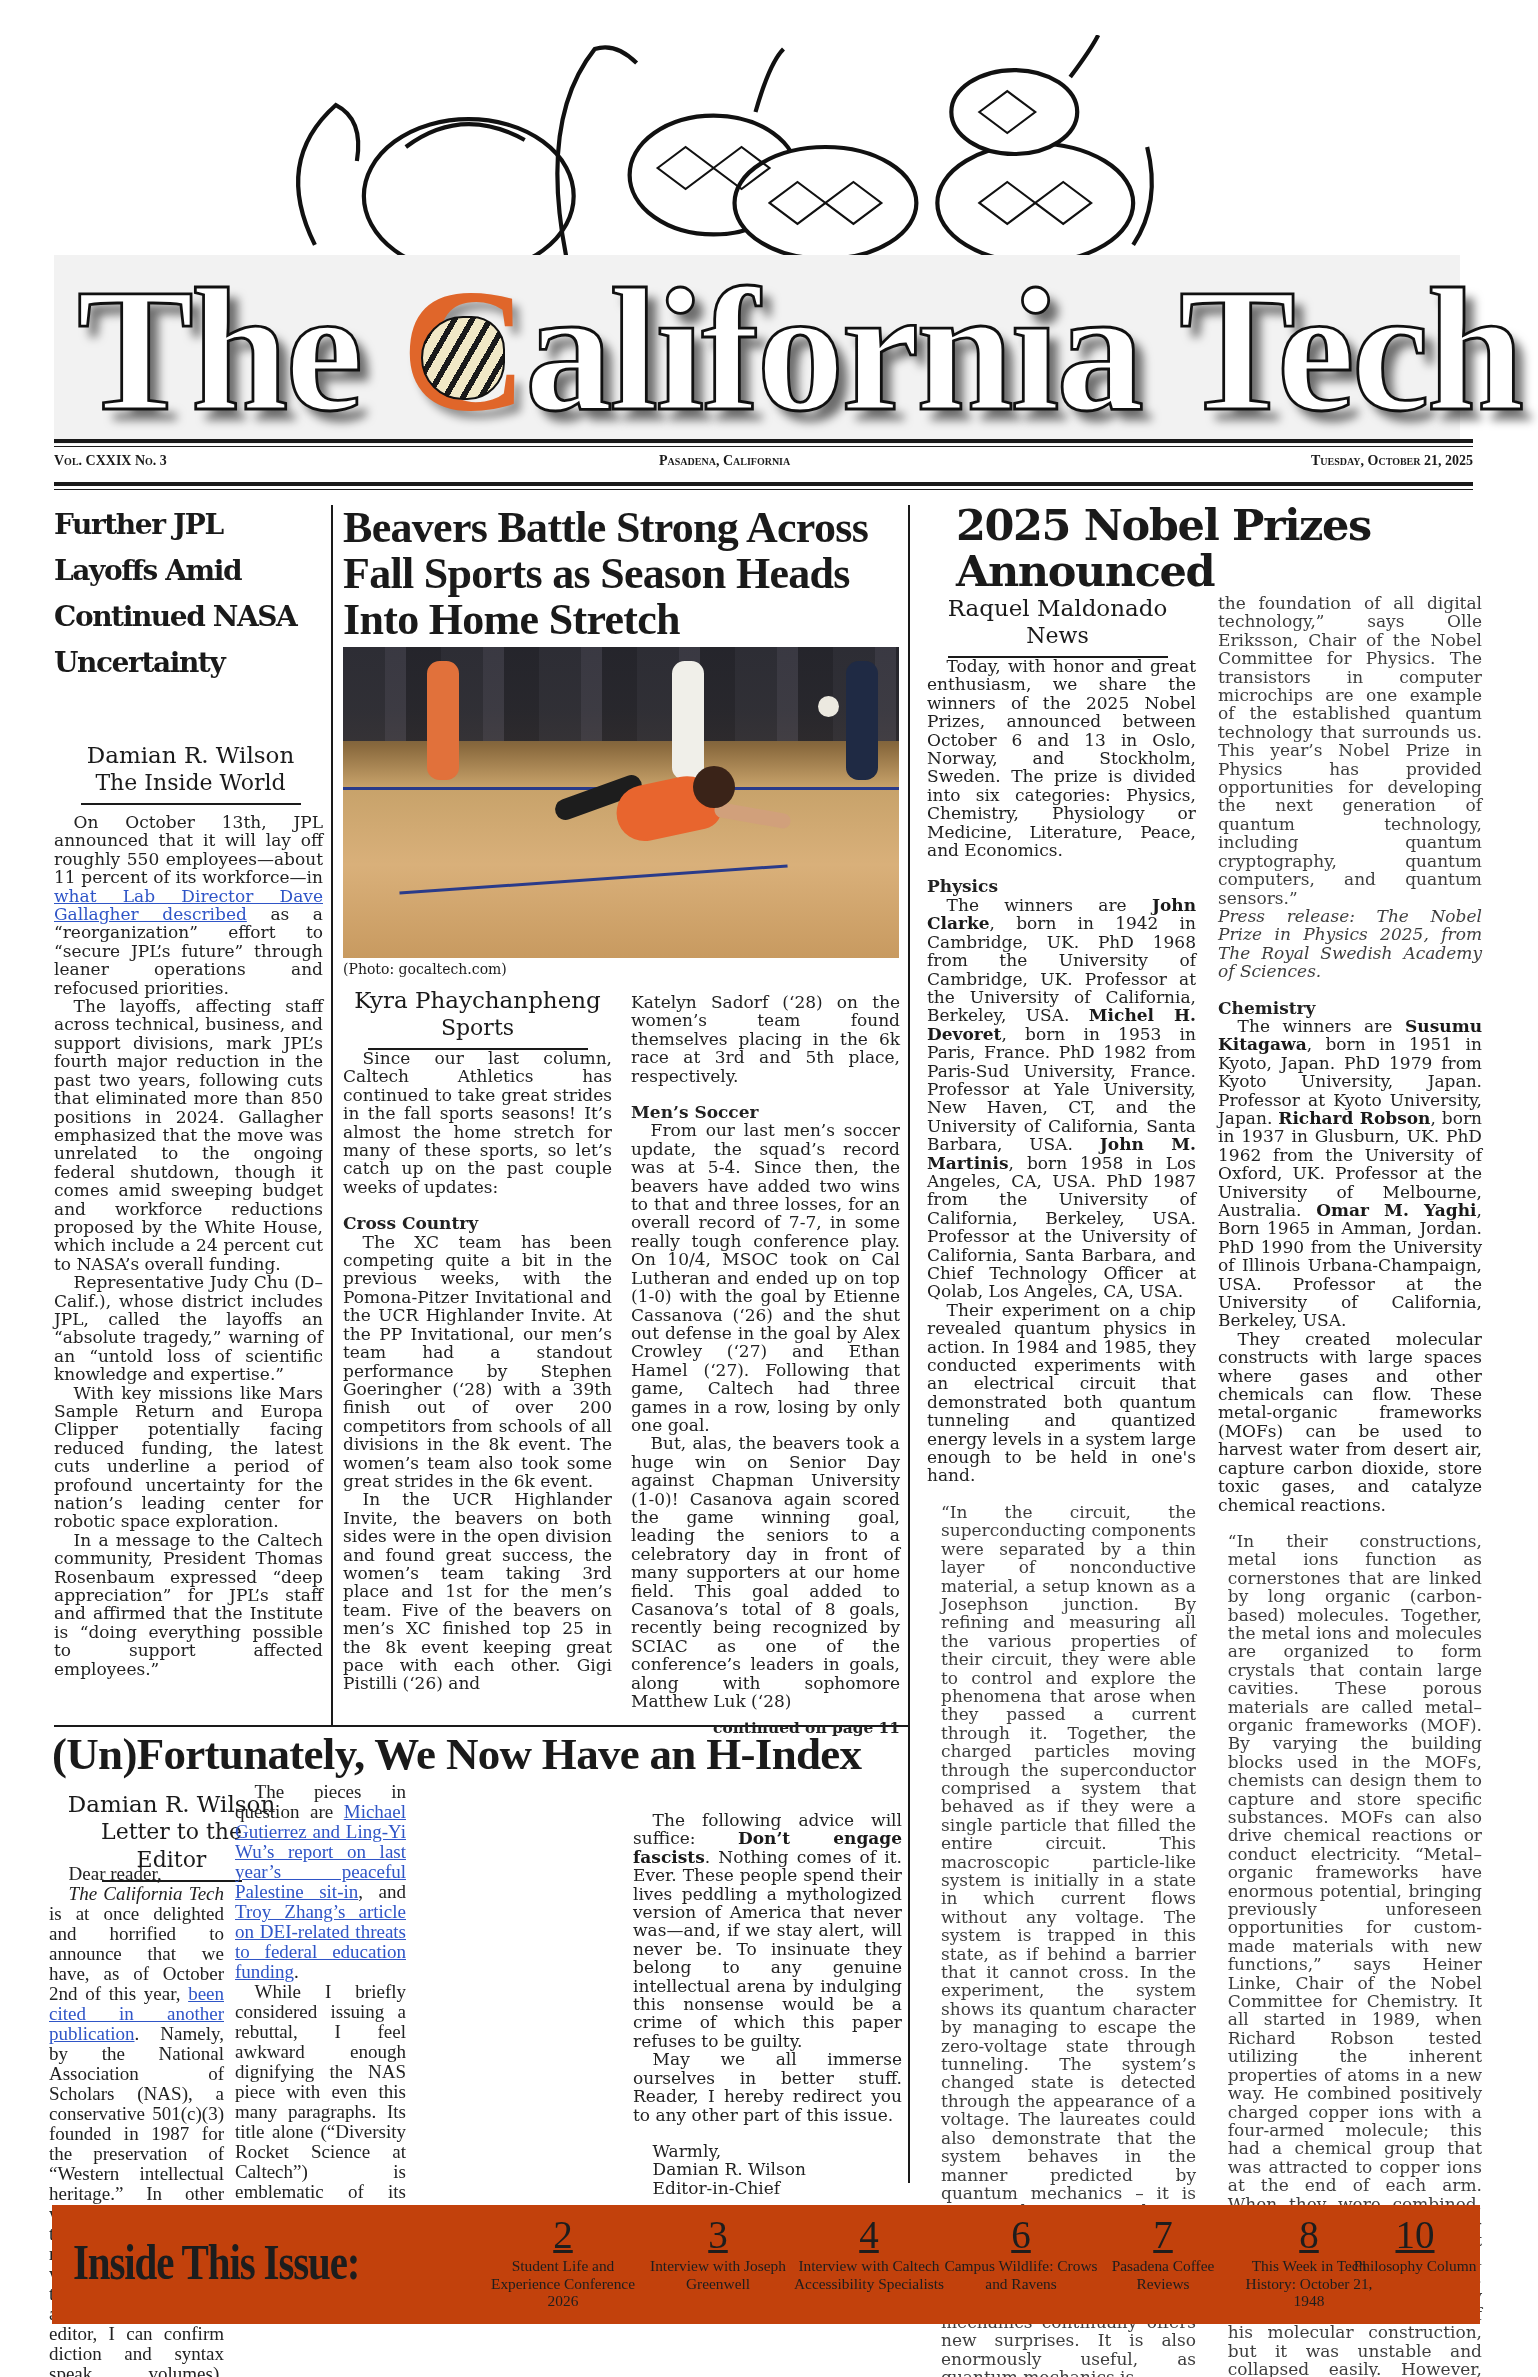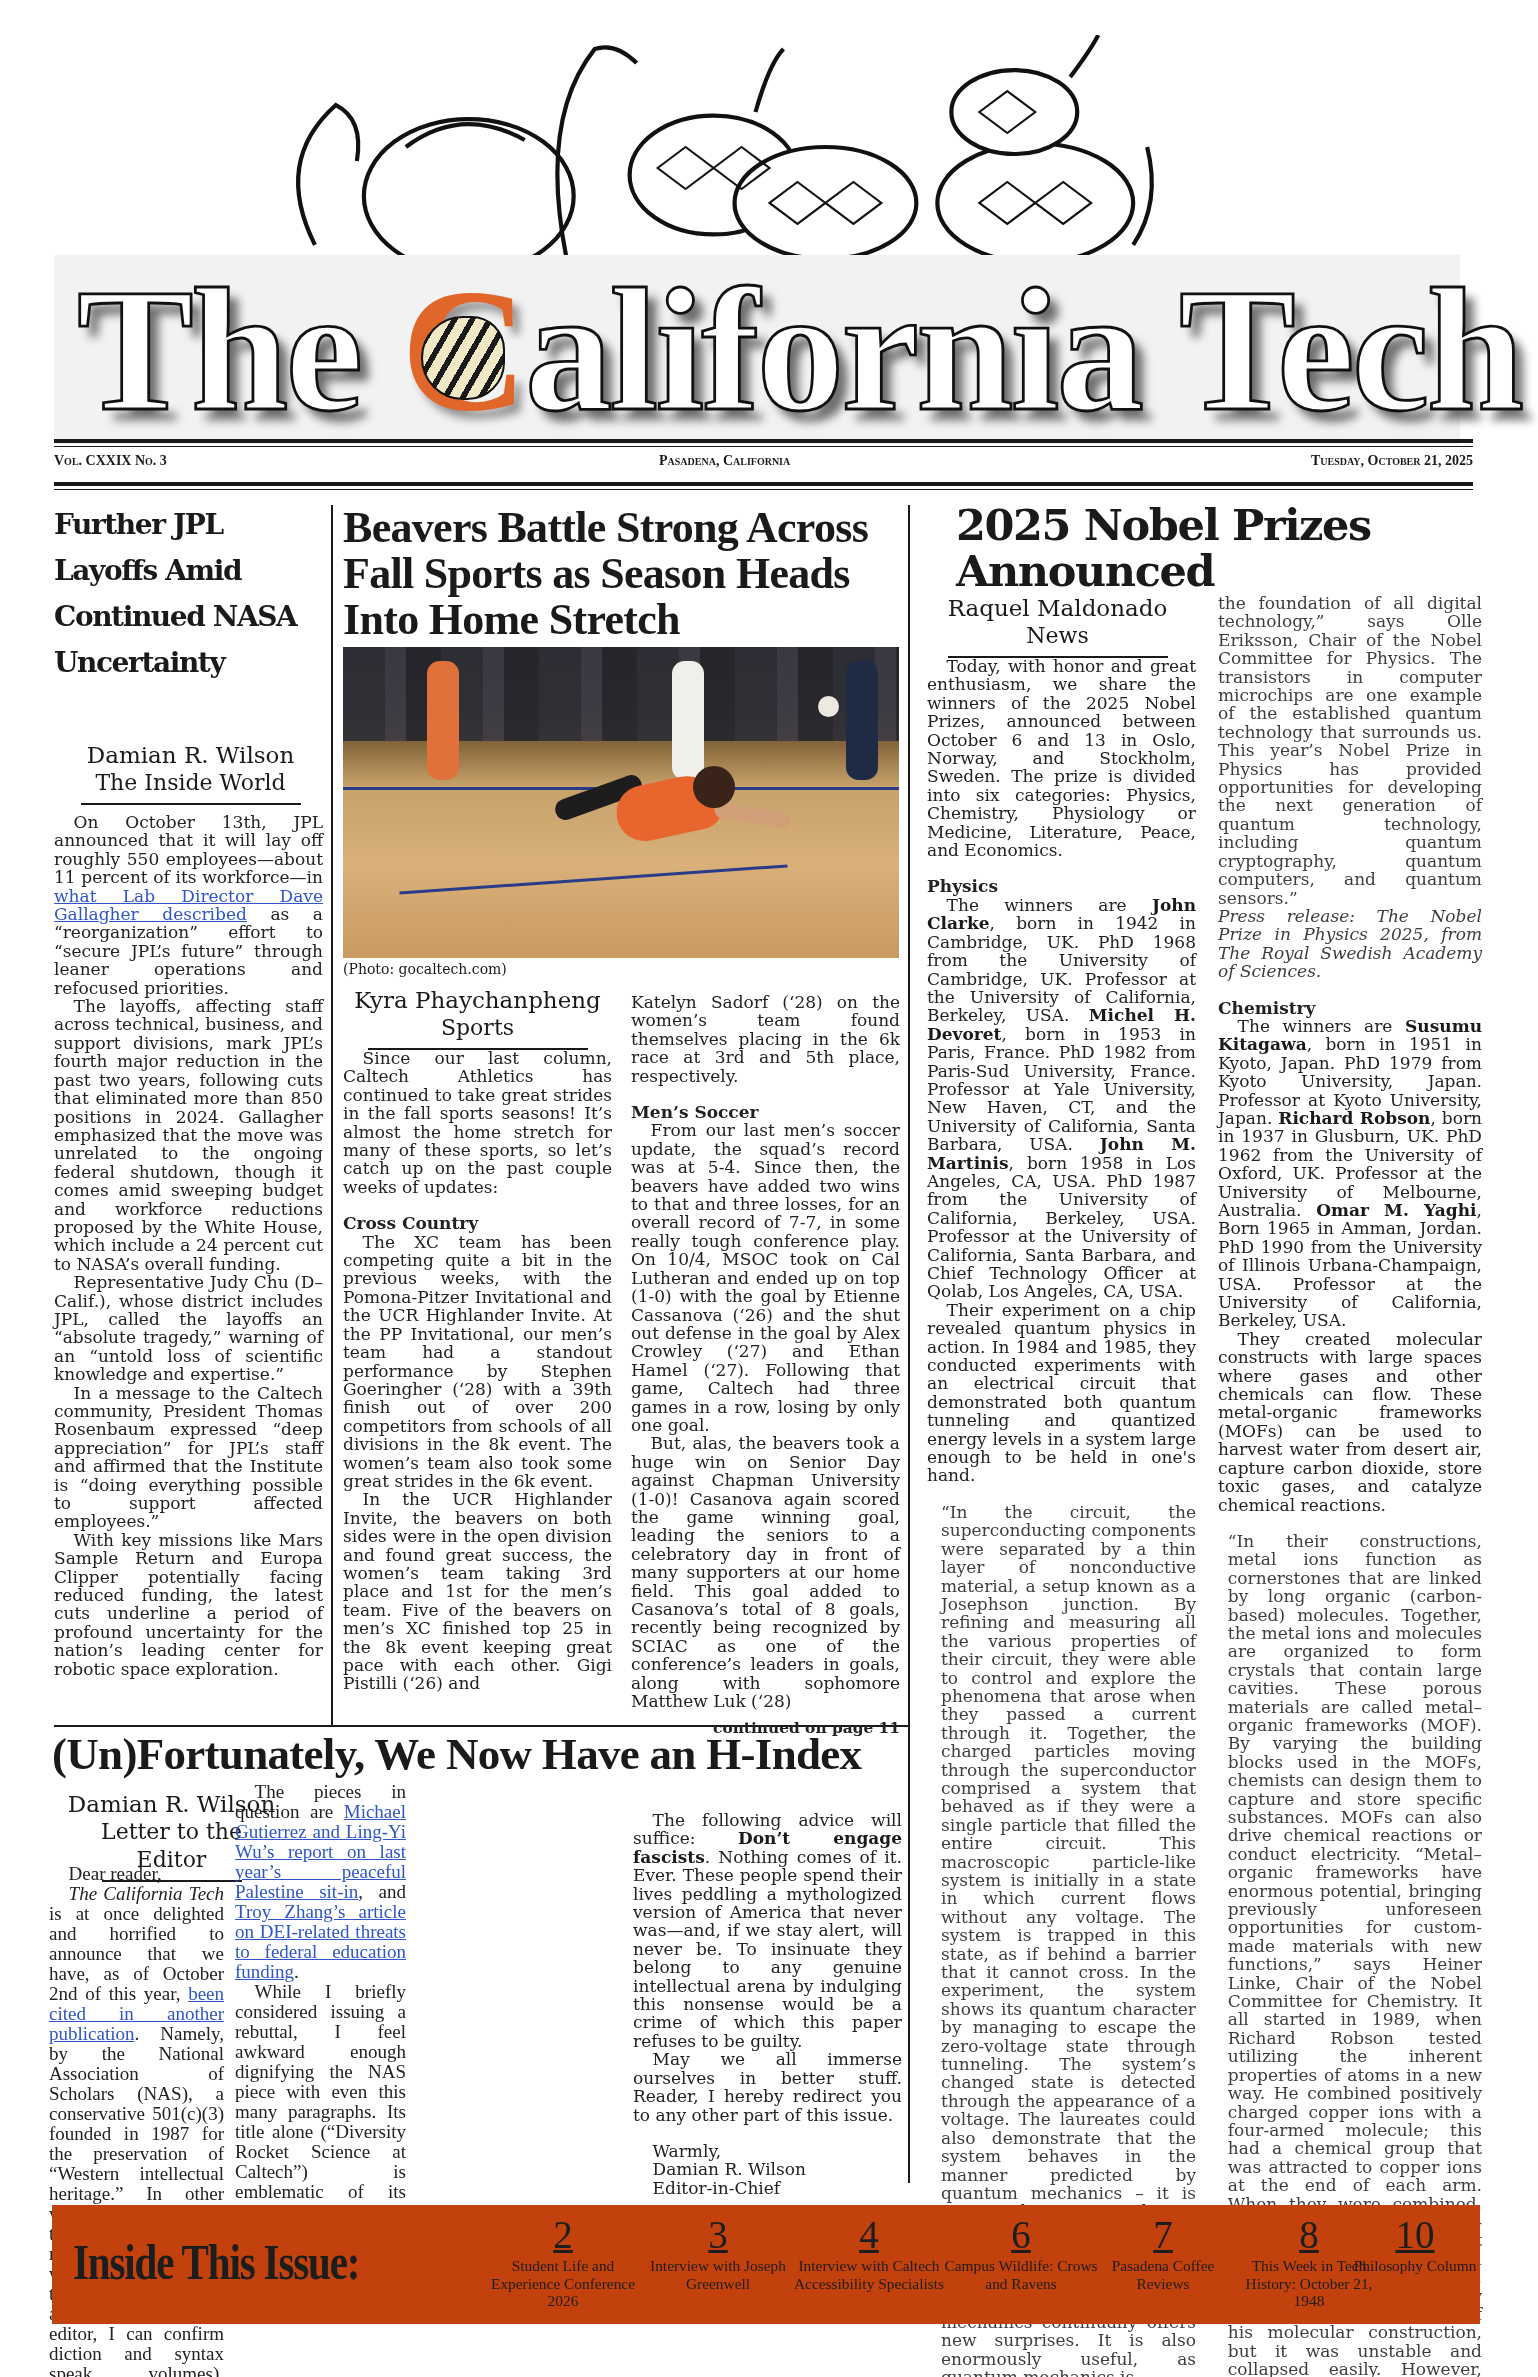--- a/index.html
+++ b/index.html
@@ -128,22 +128,22 @@
   <h1 class="headline" style="left:54px; top:502px; width:276px; font-size:28px; line-height:46px;">Further JPL Layoffs Amid Continued NASA Uncertainty</h1>
   <div class="byline" style="left:56px; top:741px; width:269px;">
     <span class="author">Damian R. Wilson</span>
     <span class="section">The Inside World</span>
     <span class="bl-rule" style="width:220px;"></span>
   </div>
   <div class="body-text" style="left:54px; top:813px; width:269px;">
     <p><span>On October 13th, JPL announced that it will lay off roughly 550 employees—about 11 percent of its workforce—in </span><a href="#">what Lab Director Dave Gallagher described</a><span> as a “reorganization” effort to “secure JPL’s future” through leaner operations and refocused priorities.</span></p>
     <p>The layoffs, affecting staff across technical, business, and support divisions, mark JPL’s fourth major reduction in the past two years, following cuts that eliminated more than 850 positions in 2024. Gallagher emphasized that the move was unrelated to the ongoing federal shutdown, though it comes amid sweeping budget and workforce reductions proposed by the White House, which include a 24 percent cut to NASA’s overall funding.</p>
     <p>Representative Judy Chu (D–Calif.), whose district includes JPL, called the layoffs an “absolute tragedy,” warning of an “untold loss of scientific knowledge and expertise.”</p>
+    <p>With key missions like Mars Sample Return and Europa Clipper potentially facing reduced funding, the latest cuts underline a period of profound uncertainty for the nation’s leading center for robotic space exploration.</p>
     <p>In a message to the Caltech community, President Thomas Rosenbaum expressed “deep appreciation” for JPL’s staff and affirmed that the Institute is “doing everything possible to support affected employees.”</p>
-    <p>With key missions like Mars Sample Return and Europa Clipper potentially facing reduced funding, the latest cuts underline a period of profound uncertainty for the nation’s leading center for robotic space exploration.</p>
   </div>
 </article>
 
 <article>
   <h1 class="headline cond" style="left:343px; top:505px; width:559px; font-size:44px; line-height:46px;">Beavers Battle Strong Across Fall Sports as Season Heads Into Home Stretch</h1>
   <div class="photo">
     <div class="bleachers"></div>
     <div class="court-line" style="top:140px; width:100%;"></div>
     <div class="court-line" style="top:231px; width:70%; left:10%; transform:rotate(-4deg);"></div>
     <div class="bg-player" style="left:84px; background:#e1713b;"></div>

